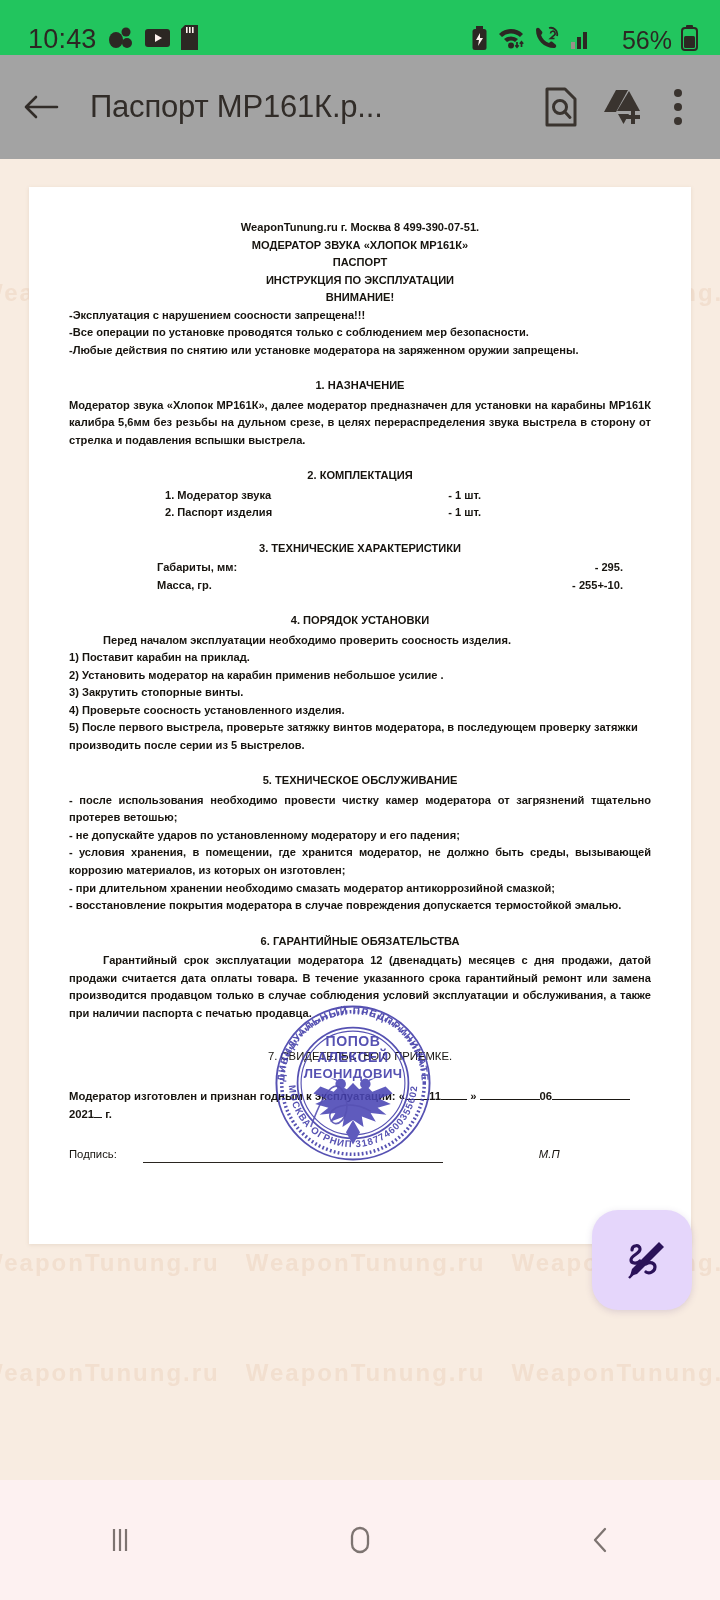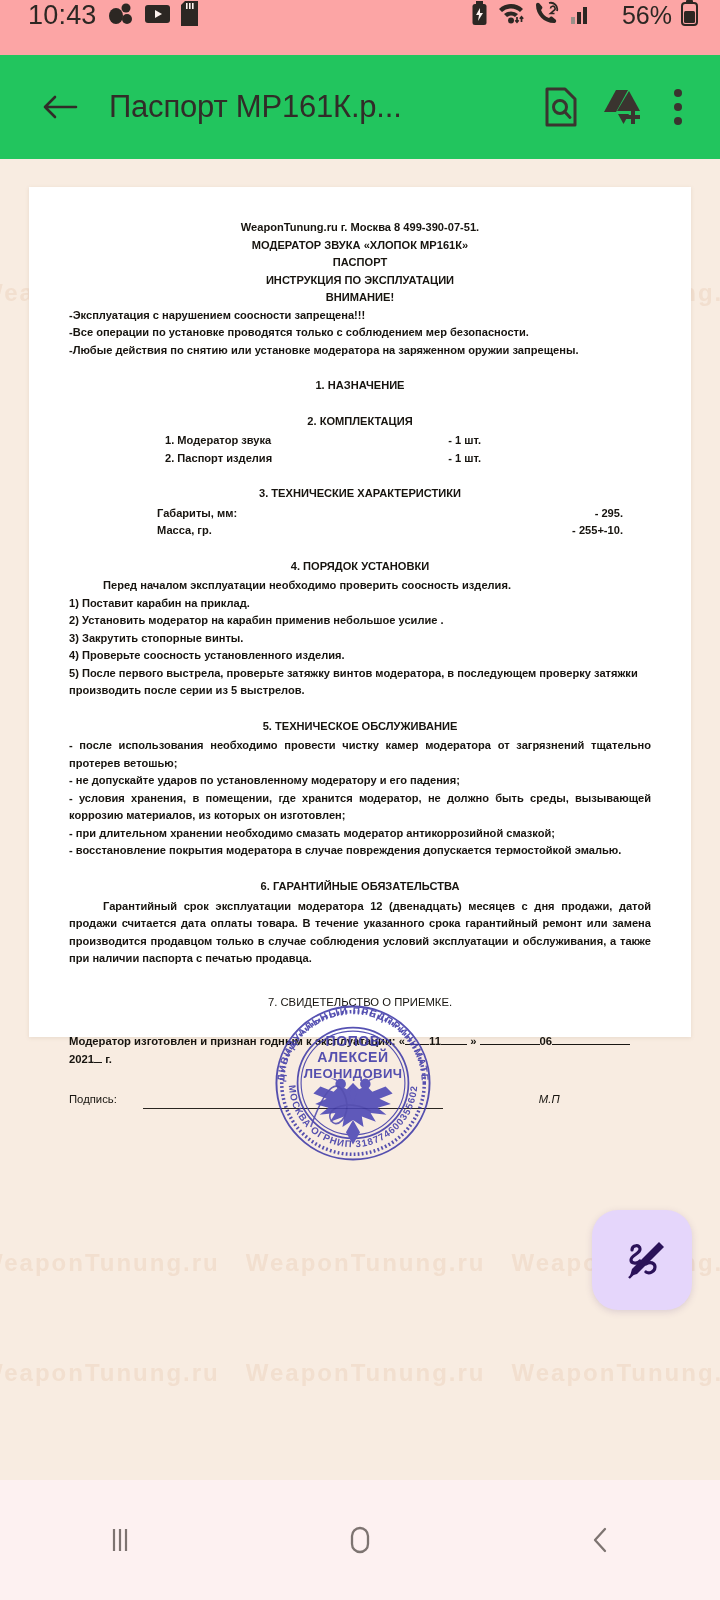--- a/index.html
+++ b/index.html
@@ -7,36 +7,36 @@
   body {
     font-family: "Liberation Sans", sans-serif;
     background:#f8ece1;
     position:relative;
     overflow:hidden;
   }
 
   
   .status-bar{
     height:55px; width:100%;
-    background:#fca5a5;
-    display:flex; align-items:flex-start; justify-content:space-between;
+    background:#22c55e;
+    display:flex; align-items:flex-end; justify-content:space-between;
     padding:0 22px 0 28px;
   }
   .sb-left{ display:flex; align-items:center; gap:11px; }
   .sb-right{ display:flex; align-items:center; gap:9px; }
   .sb-time{ font-size:27px; color:#2c2723; letter-spacing:.2px; }
   .sb-pct{ font-size:25px; color:#2c2723; margin-left:21px; }
   .sb-ico{ display:block; }
 
   
   .app-bar{
     height:104px; width:100%;
-    background:#22c55e;
+    background:#a3a3a3;
     display:flex; align-items:center;
-    padding:0 18px 0 33px;
+    padding:0 18px 0 14px;
   }
   .ab-back{ width:54px; height:54px; display:flex; align-items:center; justify-content:center; flex:0 0 auto; }
   .ab-title{
     font-size:31px; color:#312c28; margin-left:22px;
     white-space:nowrap; overflow:hidden; flex:1 1 auto;
     letter-spacing:-.2px;
   }
   .ab-act{ width:62px; height:62px; display:flex; align-items:center; justify-content:center; flex:0 0 auto; }
   .ab-act.menu{ width:48px; }
 
@@ -51,21 +51,21 @@
   }
   .wm-row{
     position:absolute; left:-20px; right:-20px;
     font-size:24px; font-weight:bold; color:#f1ddcc;
     white-space:nowrap; letter-spacing:2px;
     opacity:.85;
   }
 
   .page{
     position:absolute; top:28px; left:29px;
-    width:662px; height:850px;
+    width:662px; height:1057px;
     background:#ffffff;
     box-shadow:0 1px 4px rgba(120,90,60,.13);
   }
   .page-inner{
     position:relative;
     padding:32px 40px 0 40px;
     font-size:11.1px;
     color:#17140f;
     line-height:1.58;
     font-weight:bold;
@@ -240,20 +240,21 @@
 
       <div class="c sp-before">ПАСПОРТ</div>
       <div class="c">ИНСТРУКЦИЯ ПО ЭКСПЛУАТАЦИИ</div>
       <div class="c">ВНИМАНИЕ!</div>
 
       <div>-Эксплуатация с нарушением соосности запрещена!!!</div>
       <div>-Все операции по установке проводятся только с соблюдением мер безопасности.</div>
       <div>-Любые действия по снятию или установке модератора на заряженном оружии запрещены.</div>
 
       <div class="hdr-sec">1.  НАЗНАЧЕНИЕ</div>
+      <div class="j">Модератор звука «Хлопок МР161К», далее модератор предназначен для установки на карабины МР161К калибра 5,6мм без резьбы на дульном срезе, в целях перераспределения звука выстрела в сторону от стрелка и подавления вспышки выстрела.</div>
 
       <div class="hdr-sec">2.  КОМПЛЕКТАЦИЯ</div>
       <div class="kv kit">
         <span class="k">1. Модератор звука</span>
         <span class="v">- 1 шт.</span>
       </div>
       <div class="kv kit">
         <span class="k">2. Паспорт изделия</span>
         <span class="v">- 1 шт.</span>
       </div>

